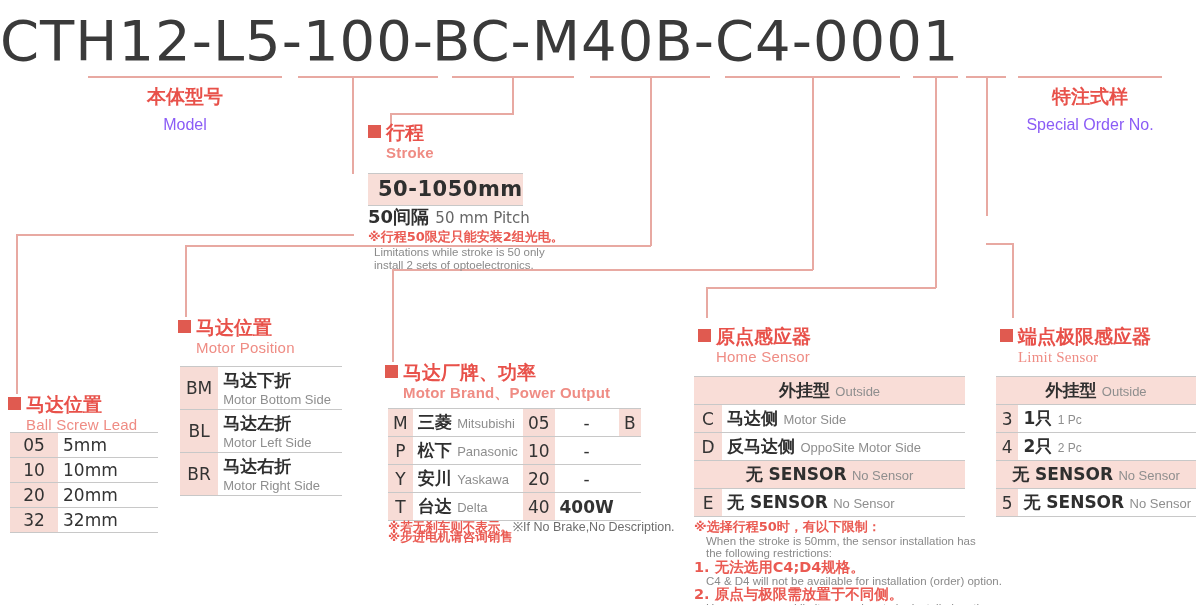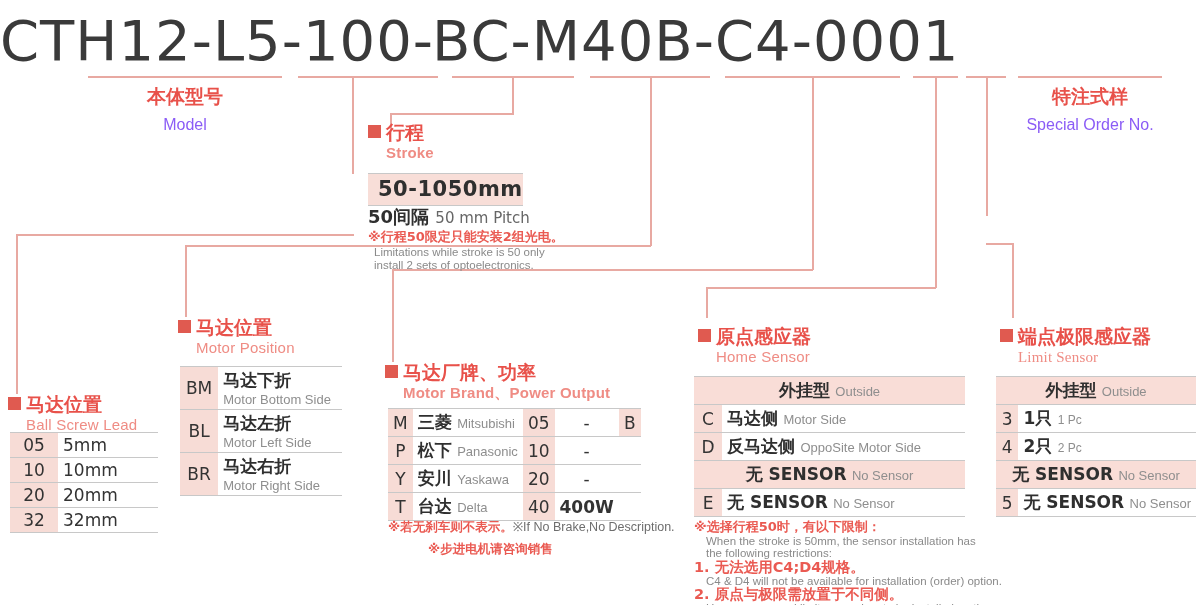--- a/index.html
+++ b/index.html
@@ -263,21 +263,21 @@
       </td>
       <td class="code">40</td>
       <td class="val" style="text-align:center; font-weight:700;">400W</td>
       <td class="val"></td>
     </tr>
   </tbody>
 </table>
 <div class="abs note-mix" style="left:388px; top:518px;">
   <span class="r">※若无刹车则不表示。</span><span class="g">※If No Brake,No Description.</span>
 </div>
-<div class="abs note-mix" style="left:388px; top:540px;margin-left:40px;">
+<div class="abs note-mix" style="left:388px; top:528px;">
   <span class="r">※步进电机请咨询销售</span>
 </div>
 
 <div class="abs sec-head" style="left:698px; top:326px;">
   <div class="sec-cn">
     <span class="sq"></span><span>原点感应器</span>
   </div>
   <div class="sec-en" style="padding-left:18px;">Home Sensor</div>
 </div>
 <table class="abs spec" style="left:694px; top:376px; width:271px;">

